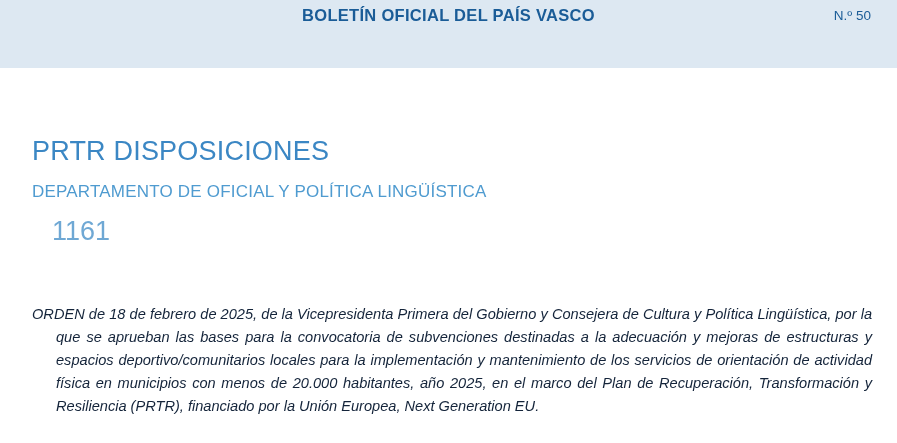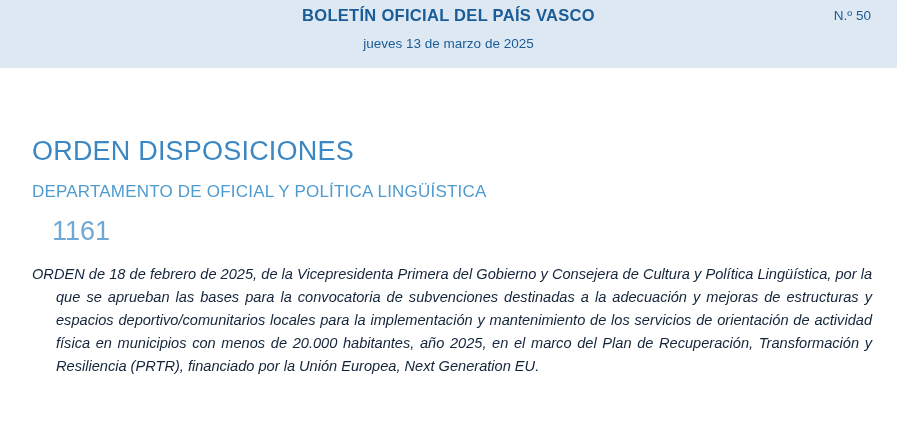--- a/index.html
+++ b/index.html
@@ -100,35 +100,35 @@
     font-size: 14.6px;
     line-height: 1.58;
     color: #14243a;
     font-style: italic;
     text-align: justify;
     text-justify: inter-word;
   }
   .summary .indent-wrap {
     padding-left: 24px;
     text-indent: -24px;
+    margin-top: 40px;
   }
 </style>
 </head>
 <body>
 
 <div class="page">
 
   <div class="header-band">
     <div class="header-title">BOLETÍN OFICIAL DEL PAÍS VASCO</div>
     <div class="header-issue">N.º 50</div>
-    <div class="header-date">jueves 13 de marzo de 2025</div>
   </div>
 
   <div class="content">
-    <div class="section-title">ORDEN DISPOSICIONES</div>
+    <div class="section-title">PRTR DISPOSICIONES</div>
 
     <div class="dept-title">DEPARTAMENTO DE OFICIAL Y POLÍTICA LINGÜÍSTICA</div>
 
     <div class="doc-number">1161</div>
 
     <div class="summary">
       <div class="indent-wrap">ORDEN de 18 de febrero de 2025, de la Vicepresidenta Primera del Gobierno y Consejera de Cultura y Política Lingüística, por la que se aprueban las bases para la convocatoria de subvenciones destinadas a la adecuación y mejoras de estructuras y espacios deportivo/comunitarios locales para la implementación y mantenimiento de los servicios de orientación de actividad física en municipios con menos de 20.000 habitantes, año 2025, en el marco del Plan de Recuperación, Transformación y Resiliencia (PRTR), financiado por la Unión Europea, Next Generation EU.</div>
     </div>
   </div>
 

